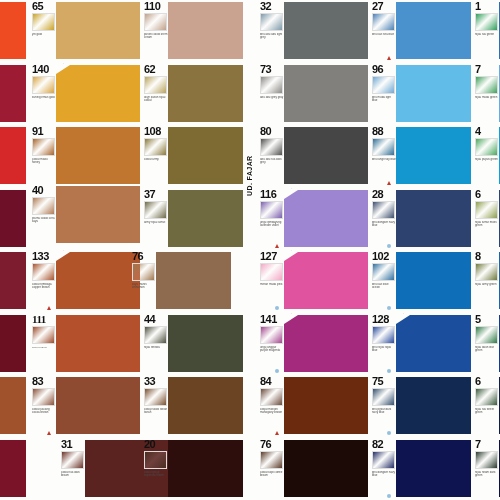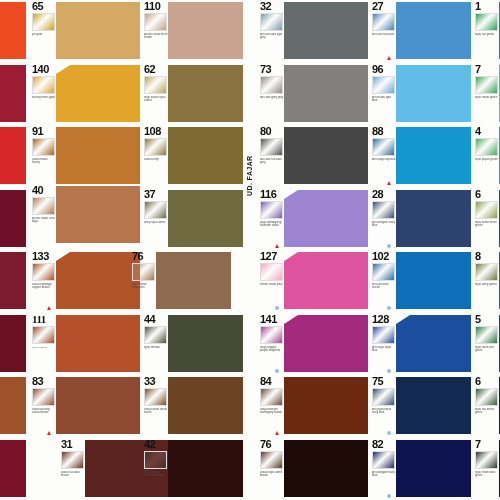--- a/index.html
+++ b/index.html
@@ -222,21 +222,21 @@
       <div class="cell" style="left: 142px; top: 375px; width: 103px; height: 62px;">
         <div class="label">
           <div class="code">33</div>
           <div class="thumb" style="background: linear-gradient(135deg, rgb(122, 81, 48) 0%, rgba(255, 255, 255, 0.133) 45%, rgb(122, 81, 48) 100%);"></div>
           <div class="desc">coklat sawo tanah tanah</div>
         </div>
         <div class="swatch" style="background: rgb(107, 69, 35);"></div>
       </div>
       <div class="cell" style="left: 142px; top: 438px; width: 103px; height: 62px;">
         <div class="label">
-          <div class="code">42</div>
+          <div class="code">20</div>
           <div class="thumb" style="background: linear-gradient(135deg, rgb(74, 46, 34) 0%, rgba(255, 255, 255, 0.133) 45%, rgb(74, 46, 34) 100%);"></div>
           <div class="desc">coklat gelap espresso hitam</div>
         </div>
         <div class="swatch" style="background: rgb(46, 14, 12);"></div>
       </div>
       <div class="cell" style="left: 258px; top: 0px; width: 112px; height: 62px;">
         <div class="label">
           <div class="code">32</div>
           <div class="thumb" style="background: linear-gradient(135deg, rgb(126, 153, 170) 0%, rgba(255, 255, 255, 0.133) 45%, rgb(126, 153, 170) 100%);"></div>
           <div class="desc">biru abu abu light grey</div>

